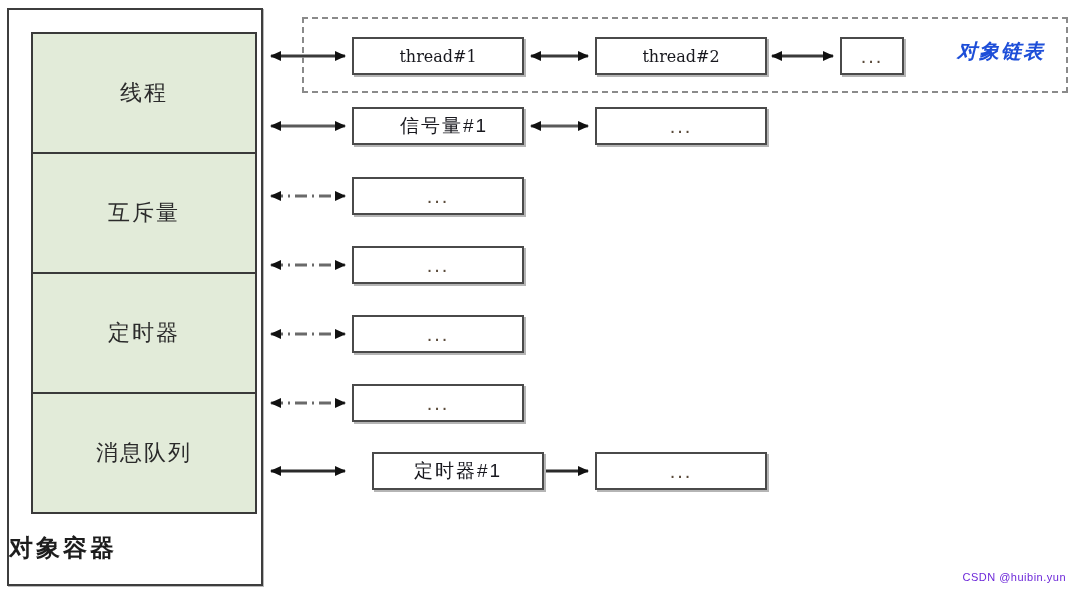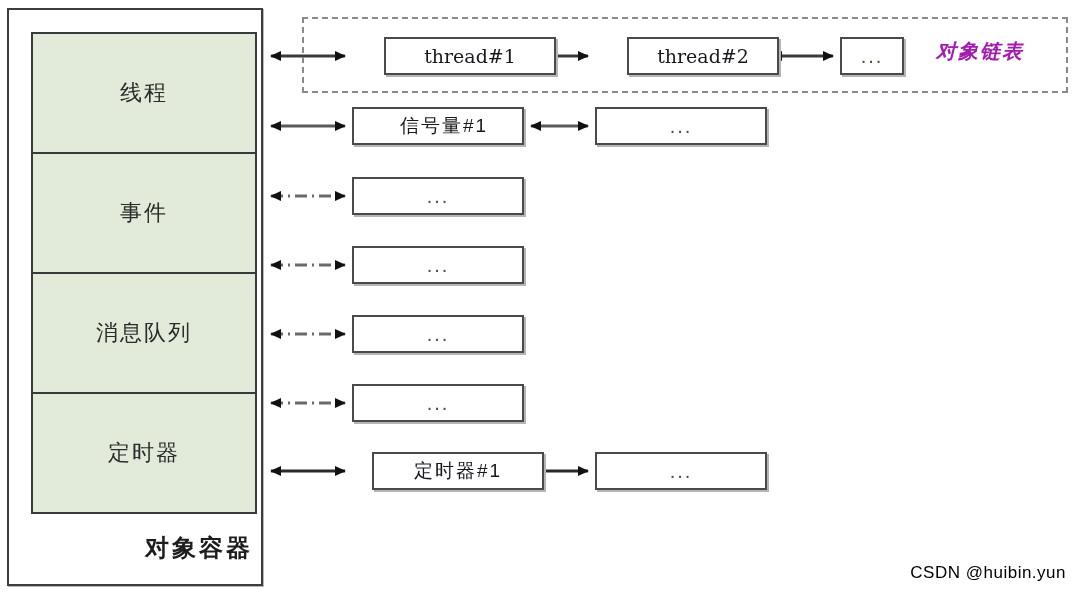--- a/index.html
+++ b/index.html
@@ -42,74 +42,74 @@
     box-sizing:border-box;
     color:#2b2b2b;
     font-size:22px;
     letter-spacing:2px;
   }
   .obj-row:last-child{border-bottom:none;}
   .container-label{
     position:absolute;
     left:0; right:8px;
     top:522px;
-    text-align:right;
+    text-align:left;
     font-size:24px;
     font-weight:bold;
     color:#1d1d1d;
     letter-spacing:3px;
   }
 
   
   .linklist-box{
     position:absolute;
     left:302px; top:17px;
     width:766px; height:76px;
     border:2px dashed #8a8a8a;
     box-sizing:border-box;
   }
   .linklist-label{
     position:absolute;
     left:936px; top:38px;
     width:130px;
-    text-align:left;
+    text-align:center;
     font-size:20px;
     font-family:"DejaVu Serif","Liberation Serif",serif;
     font-style:italic;
     font-weight:bold;
-    color:#a21caf;
+    color:#1d4ed8;
     letter-spacing:2px;
   }
 
   
   .node{
     position:absolute;
     border:2px solid #4a4a4a;
     background:#ffffff;
     box-sizing:border-box;
     box-shadow:2px 2px 0 #b5b5b5;
     display:flex;
     align-items:center;
     justify-content:center;
     color:#18181e;
     height:38px;
   }
-  .node.serif{font-family:"DejaVu Serif","Liberation Serif",serif;font-size:19px;margin-left:32px;}
+  .node.serif{font-family:"DejaVu Serif","Liberation Serif",serif;font-size:16px;}
   .node.cjk{font-size:19px;letter-spacing:2px;}
   .node.dots{font-size:20px;color:#5a4a3a;letter-spacing:2px;}
 
   
   #wires{position:absolute;left:0;top:0;width:1080px;height:597px;pointer-events:none;}
 
   
   .watermark{
     position:absolute;
     right:14px; bottom:14px;
-    font-size:17px;
-    color:#000000;
+    font-size:11px;
+    color:#6d28d9;
     letter-spacing:.5px;
   }
 </style>
 </head>
 <body>
 
 <div id="stage">
 
   <svg id="wires" viewBox="0 0 1080 597" xmlns="http://www.w3.org/2000/svg">
     <defs>
@@ -156,34 +156,34 @@
 
   <div class="linklist-box"></div>
   <div class="linklist-label">对象链表</div>
 
   <div class="obj-container">
     <div class="rows-box">
       <div class="obj-row">
         <span>线程</span>
       </div>
       <div class="obj-row">
-        <span>事件</span>
+        <span>互斥量</span>
+      </div>
+      <div class="obj-row">
+        <span>定时器</span>
       </div>
       <div class="obj-row">
         <span>消息队列</span>
-      </div>
-      <div class="obj-row">
-        <span>定时器</span>
       </div>
     </div>
     <div class="container-label">对象容器</div>
   </div>
 
   <div class="node serif" style="left:352px;top:37px;width:172px;">thread#1</div>
-  <div class="node serif" style="left:595px;top:37px;width:152px;">thread#2</div>
+  <div class="node serif" style="left:595px;top:37px;width:172px;">thread#2</div>
   <div class="node dots" style="left:840px;top:37px;width:64px;">...</div>
 
   <div class="node cjk" style="left:352px;top:107px;width:172px;padding-left:12px;">信号量#1</div>
   <div class="node dots" style="left:595px;top:107px;width:172px;">...</div>
 
   <div class="node dots" style="left:352px;top:177px;width:172px;">...</div>
 
   <div class="node dots" style="left:352px;top:246px;width:172px;">...</div>
 
   <div class="node dots" style="left:352px;top:315px;width:172px;">...</div>

